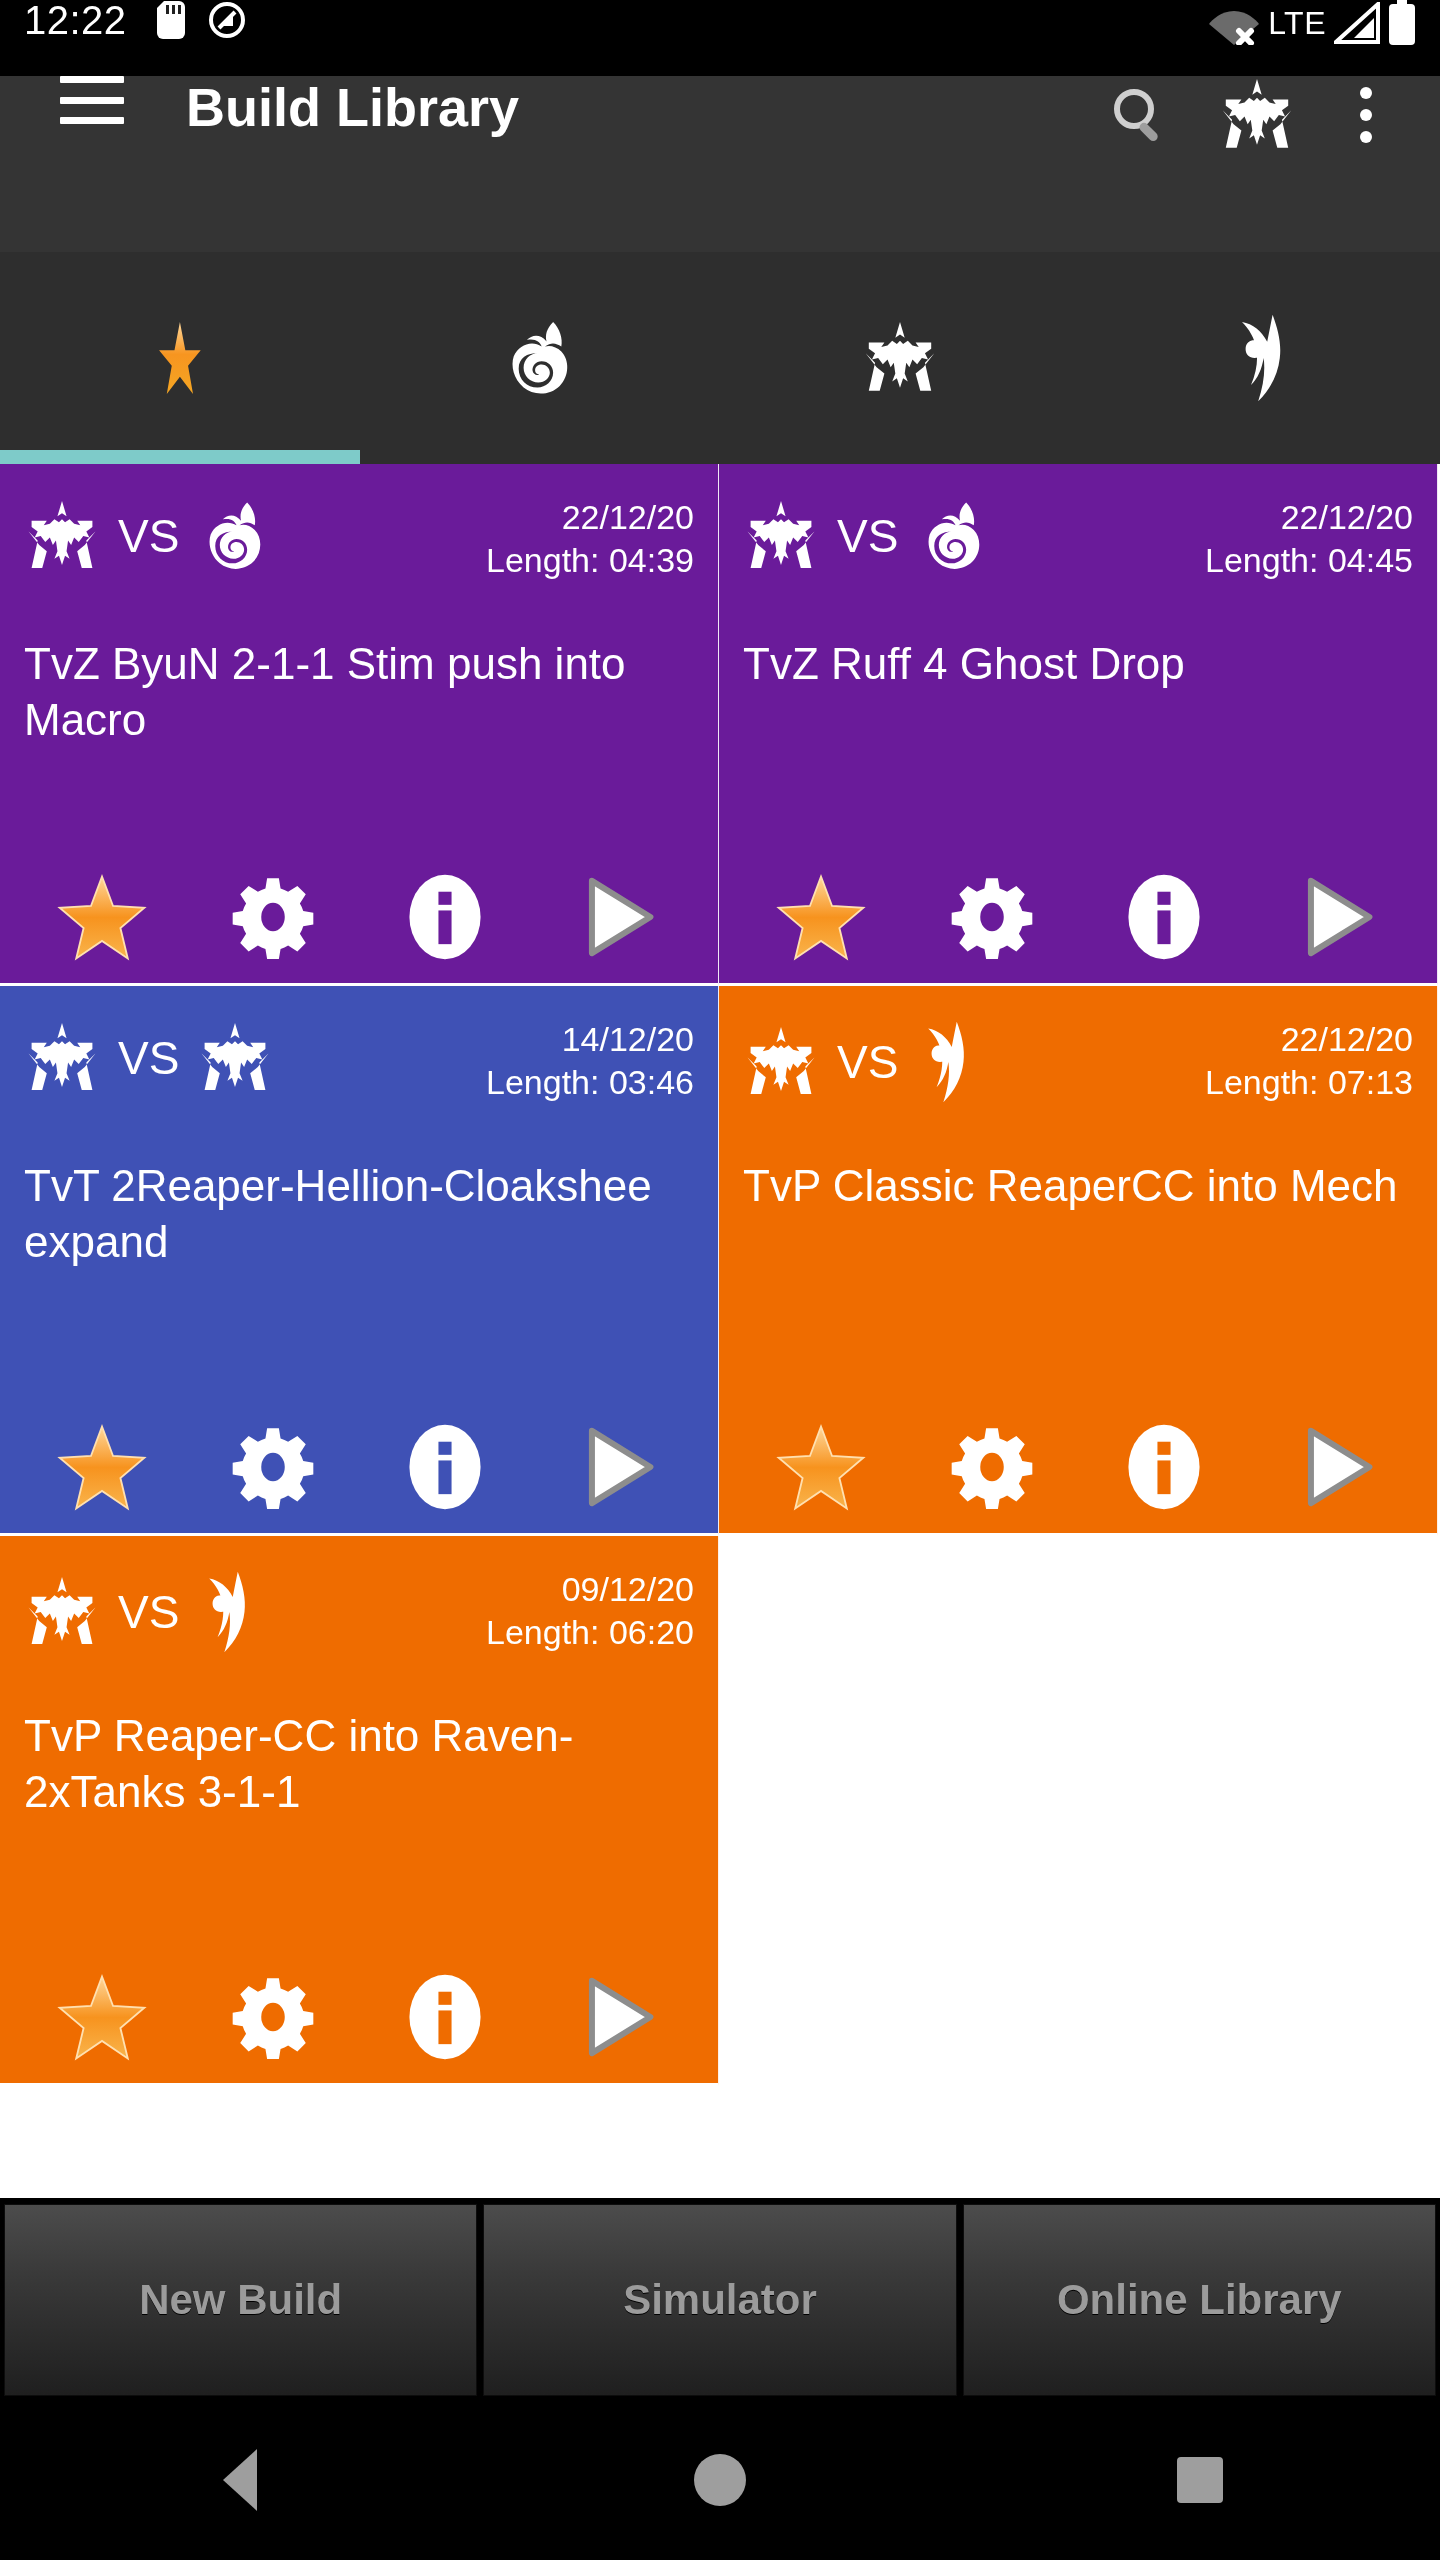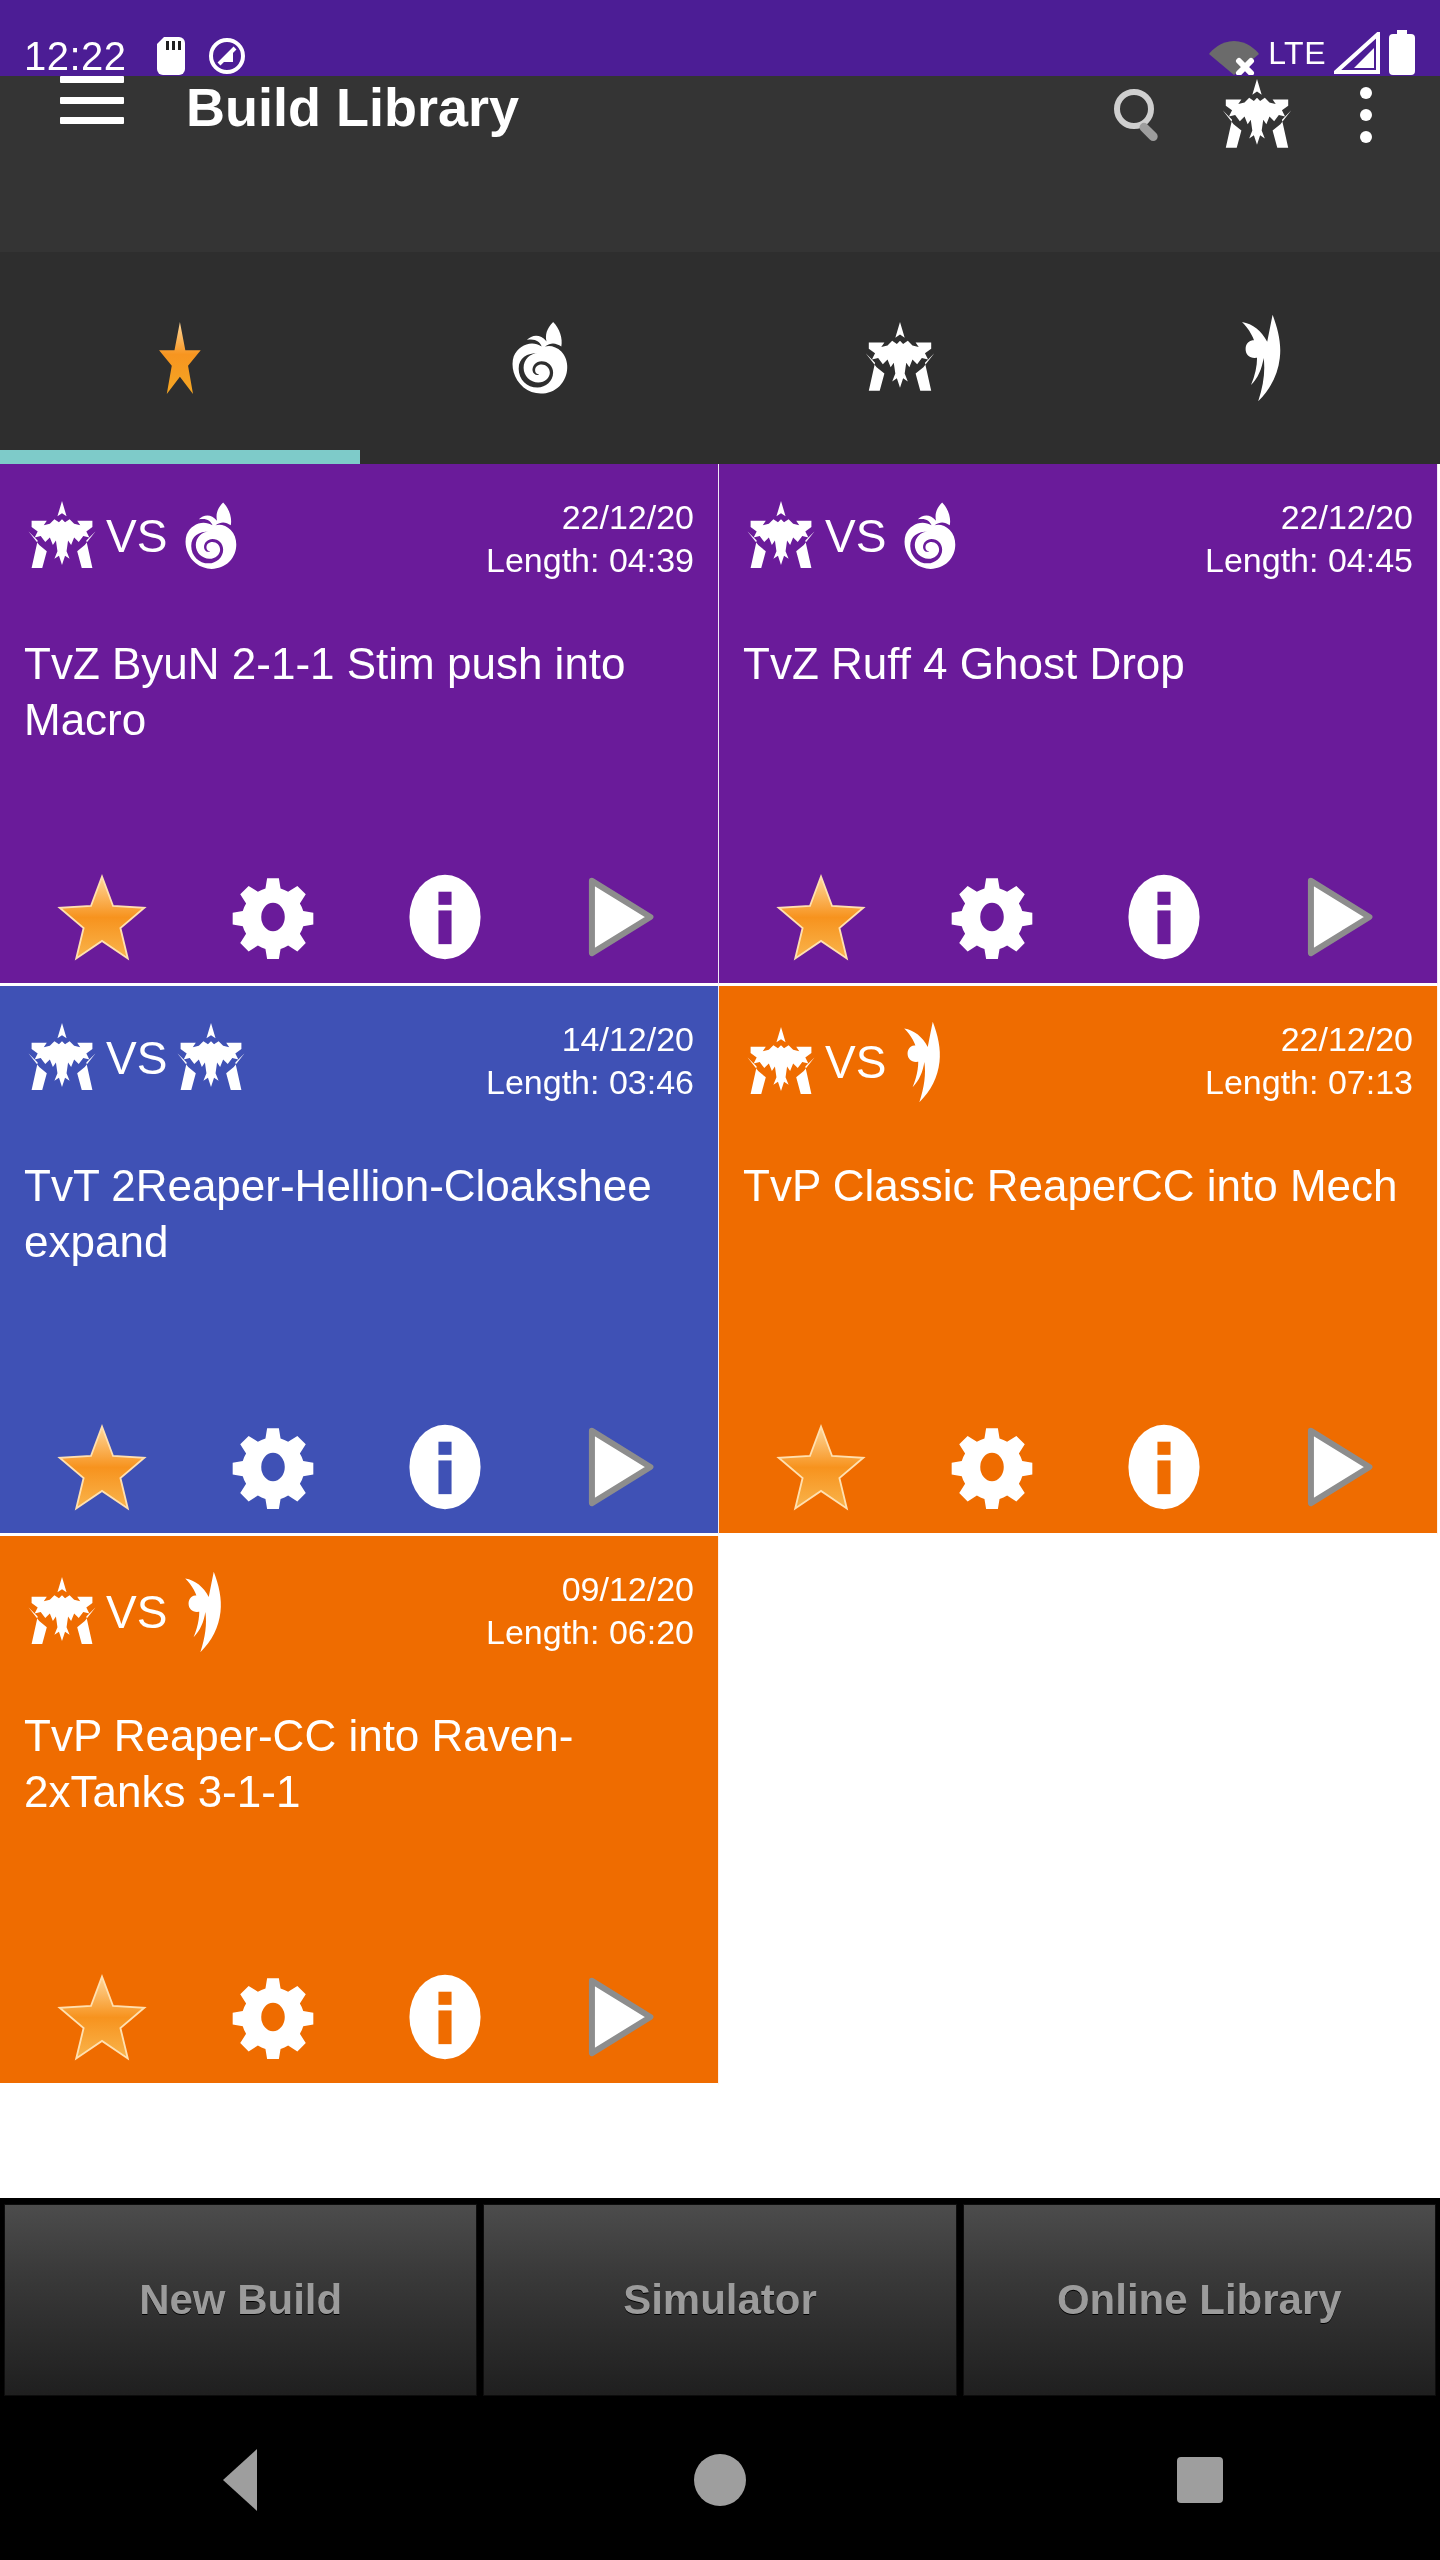--- a/index.html
+++ b/index.html
@@ -6,22 +6,22 @@
   html, body {
     width: 1440px; height: 2560px;
     background: #ffffff;
     font-family: "Liberation Sans", sans-serif;
     overflow: hidden;
   }
   #screen { position: relative; width: 1440px; height: 2560px; background:#fff; display:flex; flex-direction:column; }
 
   
   .status-bar {
-    height: 76px; background: #4c1d95; color: #ffffff;
-    display: flex; align-items: flex-end; padding: 0 24px; flex: 0 0 76px;
+    height: 76px; background: #000000; color: #ffffff;
+    display: flex; align-items: flex-start; padding: 0 24px; flex: 0 0 76px;
   }
   .status-clock { font-size: 40px; font-weight: 400; letter-spacing: .5px; line-height:1; }
   .status-left-icons { display: flex; align-items: center; gap: 22px; margin-left: 30px; }
   .status-spacer { flex: 1 1 auto; }
   .status-right-icons { display: flex; align-items: center; gap: 8px; }
   .lte-text { font-size: 32px; font-weight: 400; letter-spacing: .5px; }
   .ic { display:inline-block; line-height:0; }
 
   
   .app-bar {
@@ -47,21 +47,21 @@
   .grid { display:flex; flex-wrap:wrap; width:1440px; }
   .card { width: 719px; color:#ffffff; padding: 26px 24px 0 24px; position:relative; display:flex; flex-direction:column; border-right:1px solid rgba(255,255,255,.9); border-bottom: 3px solid #ffffff; }
   .card.purple { background:#6A1B9A; }
   .card.blue   { background:#3F51B5; }
   .card.orange { background:#EF6C00; }
   .card.h1 { height: 522px; }
   .card.h2 { height: 550px; }
   .card.h3 { height: 550px; }
 
   .card-head { display:flex; align-items:flex-start; justify-content:space-between; min-height: 112px; }
-  .matchup { display:flex; align-items:center; gap: 6px; padding-top: 8px; }
+  .matchup { display:flex; align-items:center; gap: 18px; padding-top: 8px; }
   .vs-text { font-size: 46px; font-weight: 400; color:#ffffff; }
   .meta { text-align:right; padding-top: 6px; line-height: 1.26; }
   .meta-date, .meta-len { font-size: 34px; font-weight:400; color:#ffffff; white-space:nowrap; }
 
   .card-title { font-size: 44px; font-weight:400; line-height:1.28; margin-top: 34px; flex:1 1 auto; }
 
   .card-actions { display:flex; align-items:center; gap: 0; position:absolute; left: 0; bottom: 20px; width: 100%; padding: 0 16px; }
   .card-action { width: 25%; display:flex; align-items:center; justify-content:center; cursor:pointer; }
 
   

